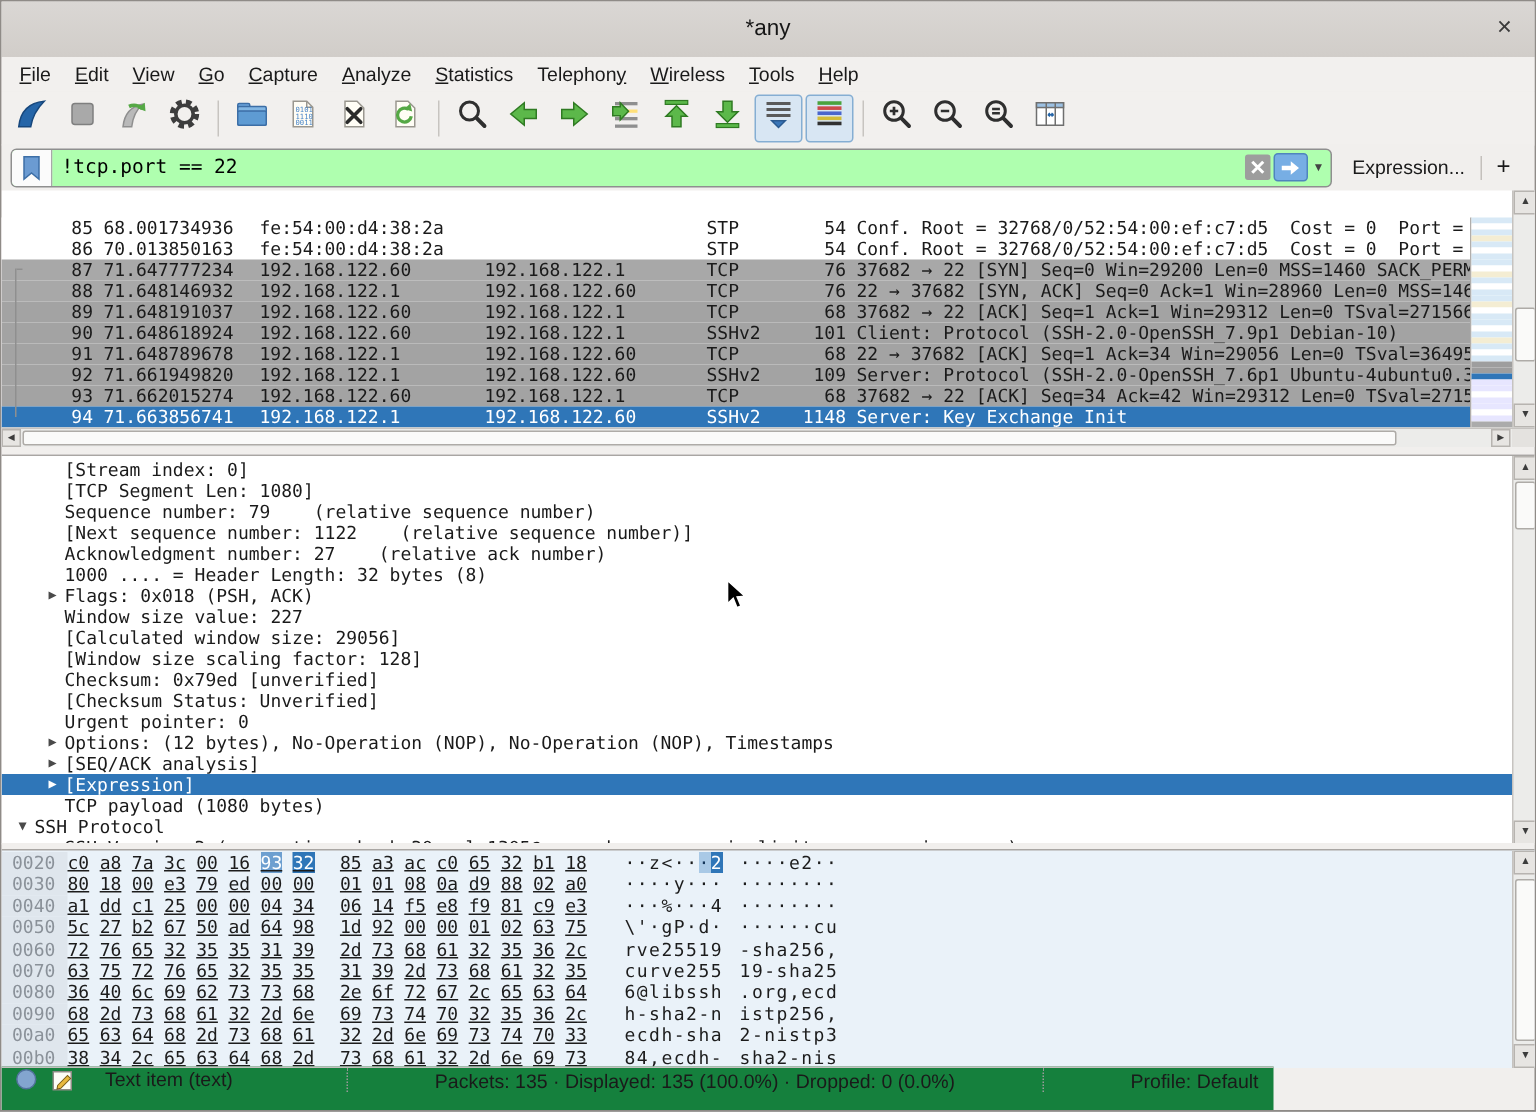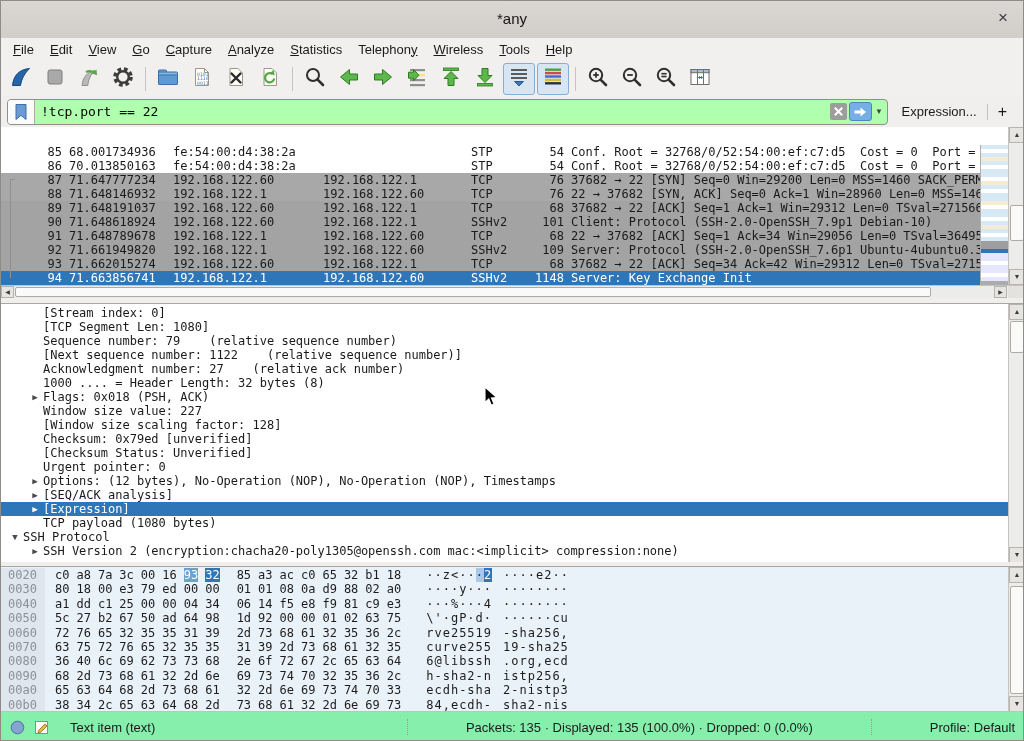--- a/index.html
+++ b/index.html
@@ -79,32 +79,32 @@
   .dline{height:14px;line-height:14px;display:flex;white-space:pre;overflow:hidden;}
   .dexp{width:16px;flex:none;text-align:center;font-size:9px;color:#4a4a4a;}
   .lvl0{padding-left:6px;} .lvl1{padding-left:26px;}
   .dsel{background:#2f76b8;color:#fff;} .dsel .dexp{color:#fff;}
   
   .hexpane{position:absolute;top:565px;left:0;width:1024px;height:145px;background:#eaf2f9;
            border-top:1px solid #a9a6a3;overflow:hidden;}
   .hexlines{position:absolute;top:1px;left:0;right:17px;font:12px "DejaVu Sans Mono",monospace;color:#1c1c1c;}
   .hexrow{display:flex;height:14.4px;line-height:14.4px;white-space:pre;}
   .hoff{width:44px;flex:none;background:#dfe6ed;color:#8a9199;padding-left:7px;box-sizing:border-box;}
-  .hbytes{display:flex;margin-left:10px;}
+  .hbytes{display:flex;text-decoration:underline;}
   .hb{margin-right:7px;}
   .hb.g8{margin-left:10px;}
   .hl-light{background:#6d9fd0;color:#fff;}
   .hl-dark{background:#2f76b8;color:#fff;}
   .hascii{display:flex;margin-left:18px;letter-spacing:1px;}
   .ha-g2{margin-left:11px;}
   .hc.hl-light{background:#a9c9e6;color:#14365a;}
   .hc.hl-dark{background:#2f76b8;color:#fff;}
   
-  .statusbar{position:absolute;top:710px;left:0;width:1024px;height:31px;background:#86efac;
-             border-top:1px solid #c3c0bd;box-sizing:border-box;display:flex;align-items:center;font-size:13px;}
+  .statusbar{position:absolute;top:710px;left:0;width:848px;height:31px;background:#15803d;
+             border-top:1px solid #c3c0bd;box-sizing:border-box;display:flex;align-items:flex-start;font-size:13px;}
   .sb-icon{margin-left:9px;display:grid;place-items:center;}
   .sb-field{margin-left:20px;}
   .sbsep{border-left:1px dotted #9a9a9a;height:16px;margin:0 10px;}
   .sb-right{margin-left:auto;display:flex;align-items:center;gap:48px;}
   .sb-profile{margin-right:10px;}
   .cursor{position:absolute;left:483px;top:385px;z-index:50;}
 </style>
 </head>
 <body>
 
@@ -367,20 +367,21 @@
   <div class="details">
     <div class="dlines">
         <div class="dline lvl1"><span class="dexp"></span><span>[Stream index: 0]</span></div>
         <div class="dline lvl1"><span class="dexp"></span><span>[TCP Segment Len: 1080]</span></div>
         <div class="dline lvl1"><span class="dexp"></span><span>Sequence number: 79    (relative sequence number)</span></div>
         <div class="dline lvl1"><span class="dexp"></span><span>[Next sequence number: 1122    (relative sequence number)]</span></div>
         <div class="dline lvl1"><span class="dexp"></span><span>Acknowledgment number: 27    (relative ack number)</span></div>
         <div class="dline lvl1"><span class="dexp"></span><span>1000 .... = Header Length: 32 bytes (8)</span></div>
         <div class="dline lvl1"><span class="dexp">▶</span><span>Flags: 0x018 (PSH, ACK)</span></div>
         <div class="dline lvl1"><span class="dexp"></span><span>Window size value: 227</span></div>
+        <div class="dline lvl1"><span class="dexp"></span><span>[Calculated window size: 29056]</span></div>
         <div class="dline lvl1"><span class="dexp"></span><span>[Window size scaling factor: 128]</span></div>
         <div class="dline lvl1"><span class="dexp"></span><span>Checksum: 0x79ed [unverified]</span></div>
         <div class="dline lvl1"><span class="dexp"></span><span>[Checksum Status: Unverified]</span></div>
         <div class="dline lvl1"><span class="dexp"></span><span>Urgent pointer: 0</span></div>
         <div class="dline lvl1"><span class="dexp">▶</span><span>Options: (12 bytes), No-Operation (NOP), No-Operation (NOP), Timestamps</span></div>
         <div class="dline lvl1"><span class="dexp">▶</span><span>[SEQ/ACK analysis]</span></div>
         <div class="dline lvl1 dsel"><span class="dexp">▶</span><span>[Expression]</span></div>
         <div class="dline lvl1"><span class="dexp"></span><span>TCP payload (1080 bytes)</span></div>
         <div class="dline lvl0"><span class="dexp">▼</span><span>SSH Protocol</span></div>
         <div class="dline lvl1"><span class="dexp">▶</span><span>SSH Version 2 (encryption:chacha20-poly1305@openssh.com mac:&lt;implicit&gt; compression:none)</span></div>

